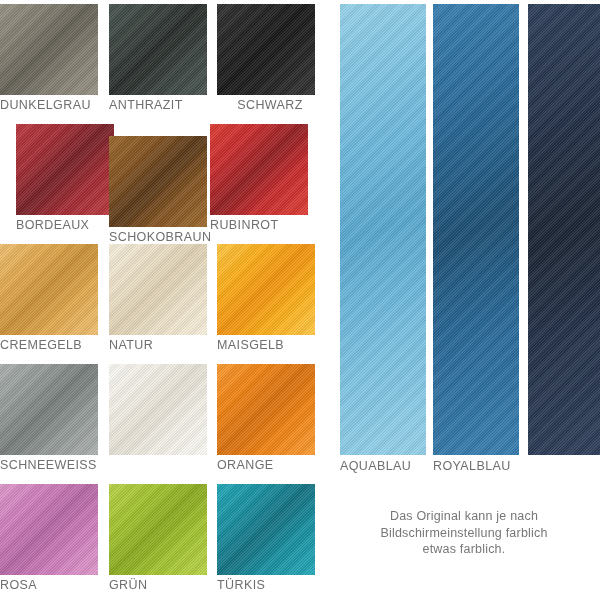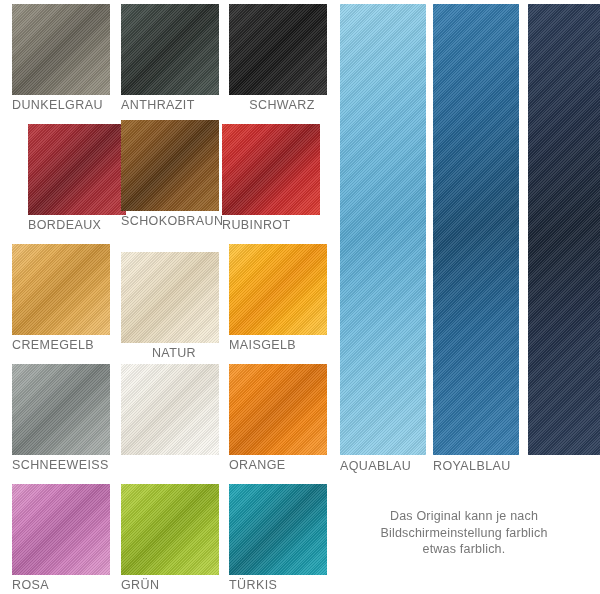--- a/index.html
+++ b/index.html
@@ -27,21 +27,20 @@
   .grid {
     position: absolute;
     left: 0;
     top: 4px;
     width: 320px;
     height: 590px;
   }
   .cell {
     position: absolute;
     width: 106px;
-    margin-left: 12px;
   }
   .sw {
     position: relative;
     width: 98px;
     height: 91px;
     overflow: hidden;
     background: #888;
   }
   
   .sw .fold {
@@ -140,21 +139,21 @@
         <div class="label">SCHWARZ</div>
       </div>
       <div class="cell" style="left: 16px; top: 120px;">
         <div class="sw" style="background: rgb(158, 31, 40);">
           <div class="fold" style="background: linear-gradient(135deg, rgb(183, 44, 51) 0%, rgb(158, 31, 40) 26%, rgb(109, 18, 25) 50%, rgb(158, 31, 40) 70%, rgb(183, 44, 51) 100%);"></div>
           <div class="weave"></div>
           <div class="sheen"></div>
         </div>
         <div class="label">BORDEAUX</div>
       </div>
-      <div class="cell" style="left: 109px; top: 116px;">
+      <div class="cell" style="left: 109px; top: 132px;">
         <div class="sw" style="background: rgb(125, 74, 21);">
           <div class="fold" style="background: linear-gradient(135deg, rgb(149, 96, 31) 0%, rgb(125, 74, 21) 26%, rgb(78, 44, 9) 50%, rgb(125, 74, 21) 70%, rgb(149, 96, 31) 100%);"></div>
           <div class="weave"></div>
           <div class="sheen"></div>
         </div>
         <div class="label">SCHOKOBRAUN</div>
       </div>
       <div class="cell" style="left: 210px; top: 120px;">
         <div class="sw" style="background: rgb(196, 31, 33);">
           <div class="fold" style="background: linear-gradient(135deg, rgb(220, 48, 38) 0%, rgb(196, 31, 33) 26%, rgb(140, 17, 20) 50%, rgb(196, 31, 33) 70%, rgb(220, 48, 38) 100%);"></div>
@@ -164,21 +163,21 @@
         <div class="label">RUBINROT</div>
       </div>
       <div class="cell" style="left: 0px; top: 240px;">
         <div class="sw" style="background: rgb(224, 164, 68);">
           <div class="fold" style="background: linear-gradient(135deg, rgb(238, 188, 105) 0%, rgb(224, 164, 68) 26%, rgb(199, 138, 44) 50%, rgb(224, 164, 68) 70%, rgb(238, 188, 105) 100%);"></div>
           <div class="weave"></div>
           <div class="sheen"></div>
         </div>
         <div class="label">CREMEGELB</div>
       </div>
-      <div class="cell" style="left: 109px; top: 248px; text-align: center;">
+      <div class="cell" style="left: 109px; top: 240px;">
         <div class="sw" style="background: rgb(236, 224, 198);">
           <div class="fold" style="background: linear-gradient(135deg, rgb(246, 238, 218) 0%, rgb(236, 224, 198) 26%, rgb(221, 206, 174) 50%, rgb(236, 224, 198) 70%, rgb(246, 238, 218) 100%);"></div>
           <div class="weave"></div>
           <div class="sheen"></div>
         </div>
         <div class="label">NATUR</div>
       </div>
       <div class="cell" style="left: 217px; top: 240px;">
         <div class="sw" style="background: rgb(252, 169, 10);">
           <div class="fold" style="background: linear-gradient(135deg, rgb(255, 197, 58) 0%, rgb(252, 169, 10) 26%, rgb(240, 140, 0) 50%, rgb(252, 169, 10) 70%, rgb(255, 197, 58) 100%);"></div>

